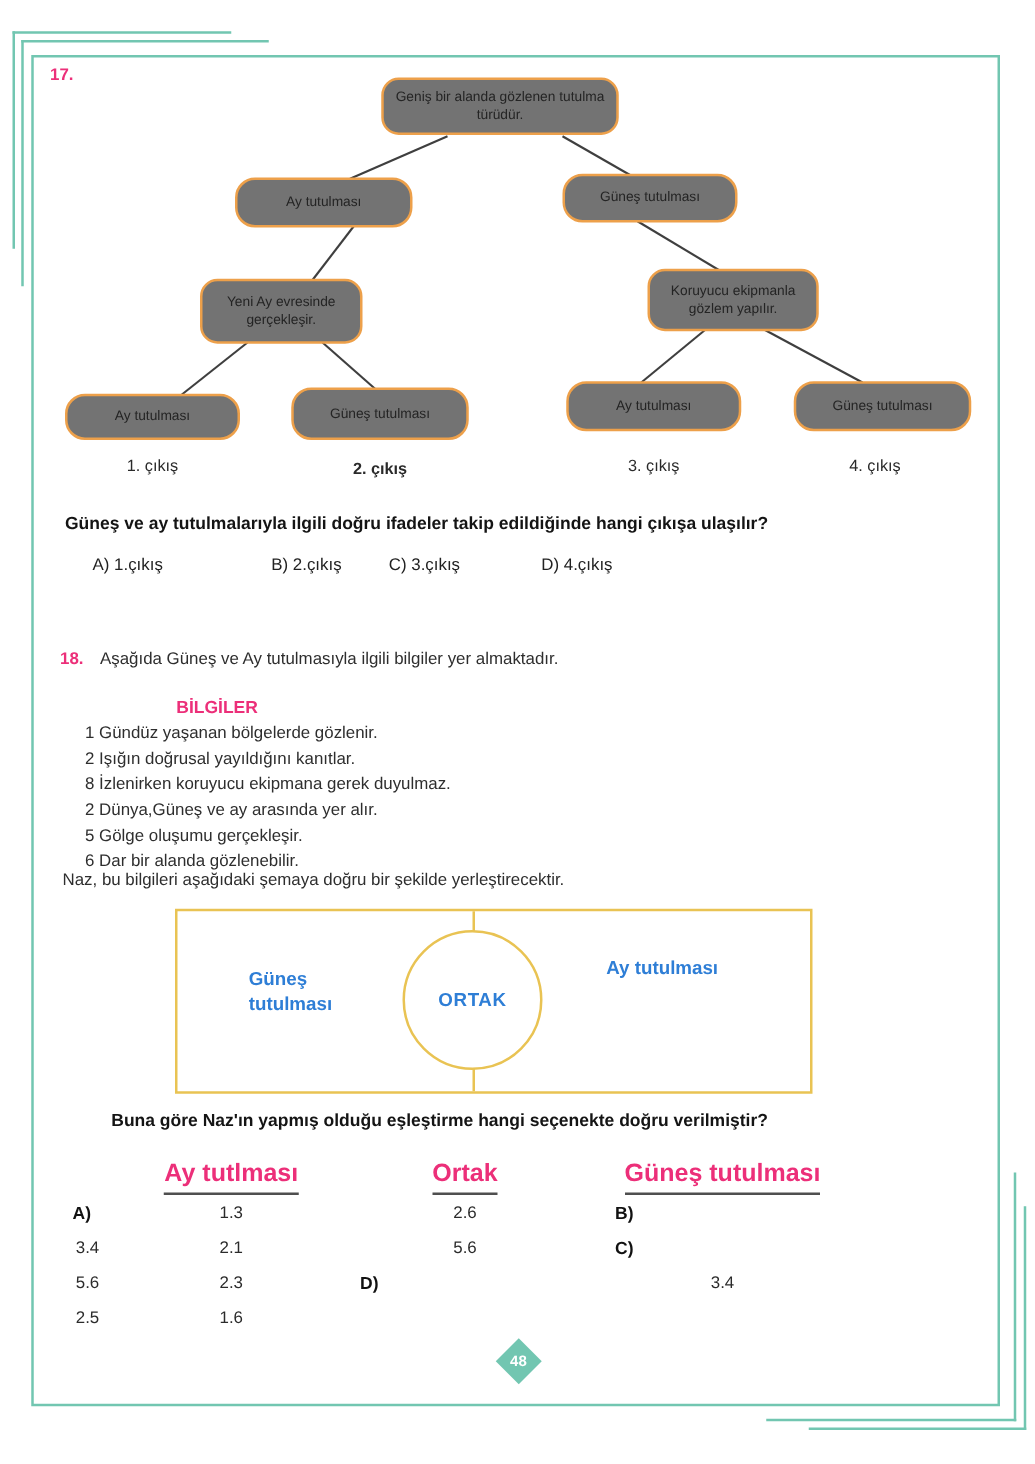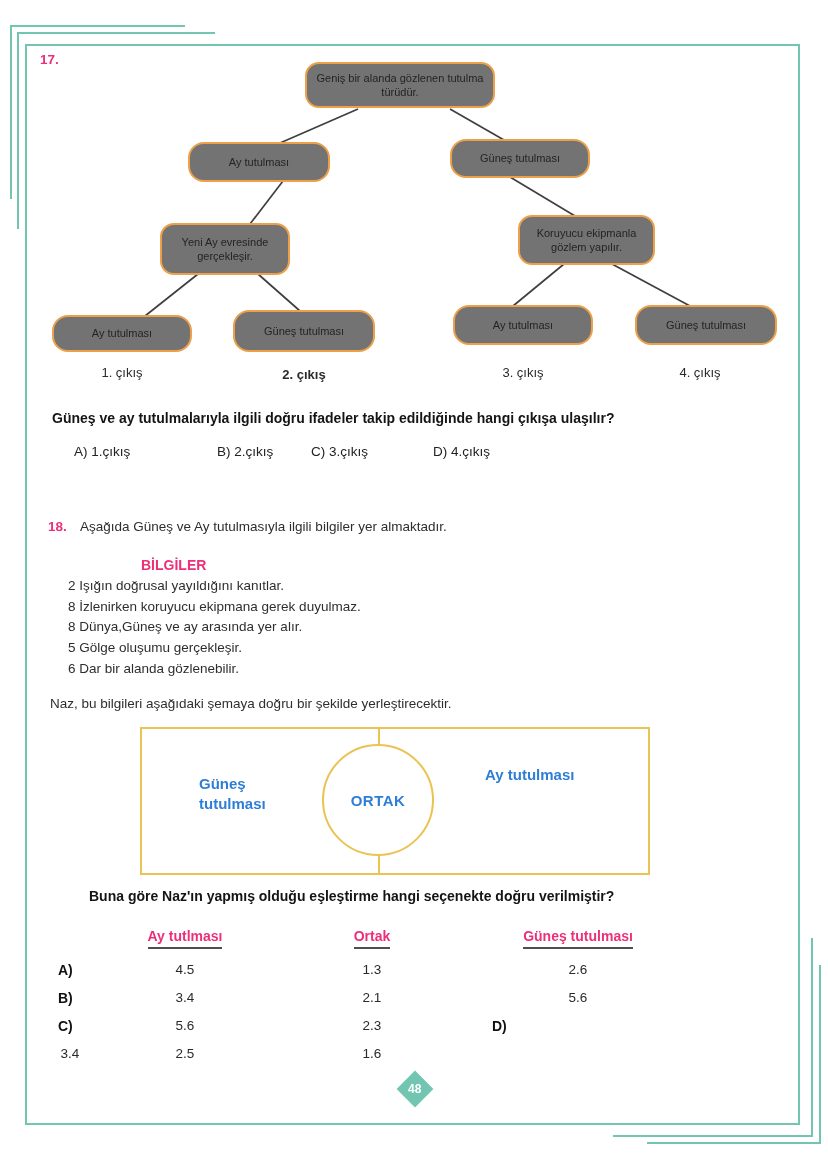--- a/index.html
+++ b/index.html
@@ -48,21 +48,21 @@
              align-items:center;justify-content:center;box-sizing:border-box;}
   .dg-vline{position:absolute;left:236px;width:2px;background:var(--gold,#e9c353);}
   .dg-label{position:absolute;color:var(--blue,#2e7ed6);font-weight:bold;font-size:15px;line-height:1.35;}
   .dg-center{color:var(--blue,#2e7ed6);font-weight:bold;font-size:15px;letter-spacing:.5px;}
 
   
   .anstable{position:absolute;left:40px;top:928px;display:grid;
             grid-template-columns:60px 170px 204px 208px;font-size:13.5px;color:#2b2b2b;}
   .anstable .hcell{height:34px;text-align:center;}
   .anstable .hcell span{display:inline-block;color:var(--pink,#ec2f79);font-weight:bold;
-                        font-size:14px;border-bottom:2px solid #4f4f4f;padding-bottom:3px;}
+                        font-size:20px;border-bottom:2px solid #4f4f4f;padding-bottom:3px;}
   .anstable .lcell{height:28px;font-weight:bold;color:#111;padding-left:18px;font-size:14px;}
   .anstable .vcell{height:28px;text-align:center;}
 
   
   .diamond{position:absolute;left:402px;top:1076px;width:26px;height:26px;
            background:var(--teal,#72c6b1);transform:rotate(45deg);
            display:flex;align-items:center;justify-content:center;}
   .diamond span{transform:rotate(-45deg);color:#fff;font-weight:bold;font-size:12px;}
 </style>
 </head>
@@ -117,23 +117,24 @@
   <span class="opt" style="left:172px;margin-left:45px;">B) 2.çıkış</span>
   <span class="opt" style="left:311px;">C) 3.çıkış</span>
   <span class="opt" style="left:433px;">D) 4.çıkış</span>
 
   <div class="abs qnum" style="left:48px;top:519px;">18.</div>
   <div class="bodytxt" style="left:80px;top:519px;">Aşağıda Güneş ve Ay tutulmasıyla  ilgili bilgiler yer almaktadır.</div>
 
   <div class="biltitle">BİLGİLER</div>
 
   <div class="infolist">
+    <div>1 Gündüz yaşanan bölgelerde gözlenir.</div>
     <div>2 Işığın doğrusal yayıldığını kanıtlar.</div>
     <div>8 İzlenirken koruyucu ekipmana gerek duyulmaz.</div>
-    <div>8 Dünya,Güneş ve ay arasında yer alır.</div>
+    <div>2 Dünya,Güneş ve ay arasında yer alır.</div>
     <div>5 Gölge oluşumu gerçekleşir.</div>
     <div>6 Dar bir alanda gözlenebilir.</div>
   </div>
 
   <div class="bodytxt" style="left:50px;top:696px;">Naz, bu bilgileri aşağıdaki şemaya doğru bir şekilde yerleştirecektir.</div>
 
   <div class="diagram">
     <div class="dg-vline" style="top:0;height:16px;"></div>
     <div class="dg-vline" style="top:126px;height:18px;"></div>
     <div class="dg-label" style="left:57px;top:45px;width:100px;">Güneş tutulması</div>
@@ -145,21 +146,20 @@
 
   <div class="qtext" style="left:48px;top:888px;margin-left:41px;">Buna göre Naz'ın yapmış olduğu eşleştirme hangi seçenekte doğru verilmiştir?</div>
 
   <div class="anstable">
     <div class="hcell"></div>
     <div class="hcell"><span>Ay tutlması</span></div>
     <div class="hcell"><span>Ortak</span></div>
     <div class="hcell"><span>Güneş tutulması</span></div>
 
     <div class="lcell">A)</div>
-    <div class="vcell">4.5</div>
     <div class="vcell">1.3</div>
     <div class="vcell">2.6</div>
 
     <div class="lcell">B)</div>
     <div class="vcell">3.4</div>
     <div class="vcell">2.1</div>
     <div class="vcell">5.6</div>
 
     <div class="lcell">C)</div>
     <div class="vcell">5.6</div>

